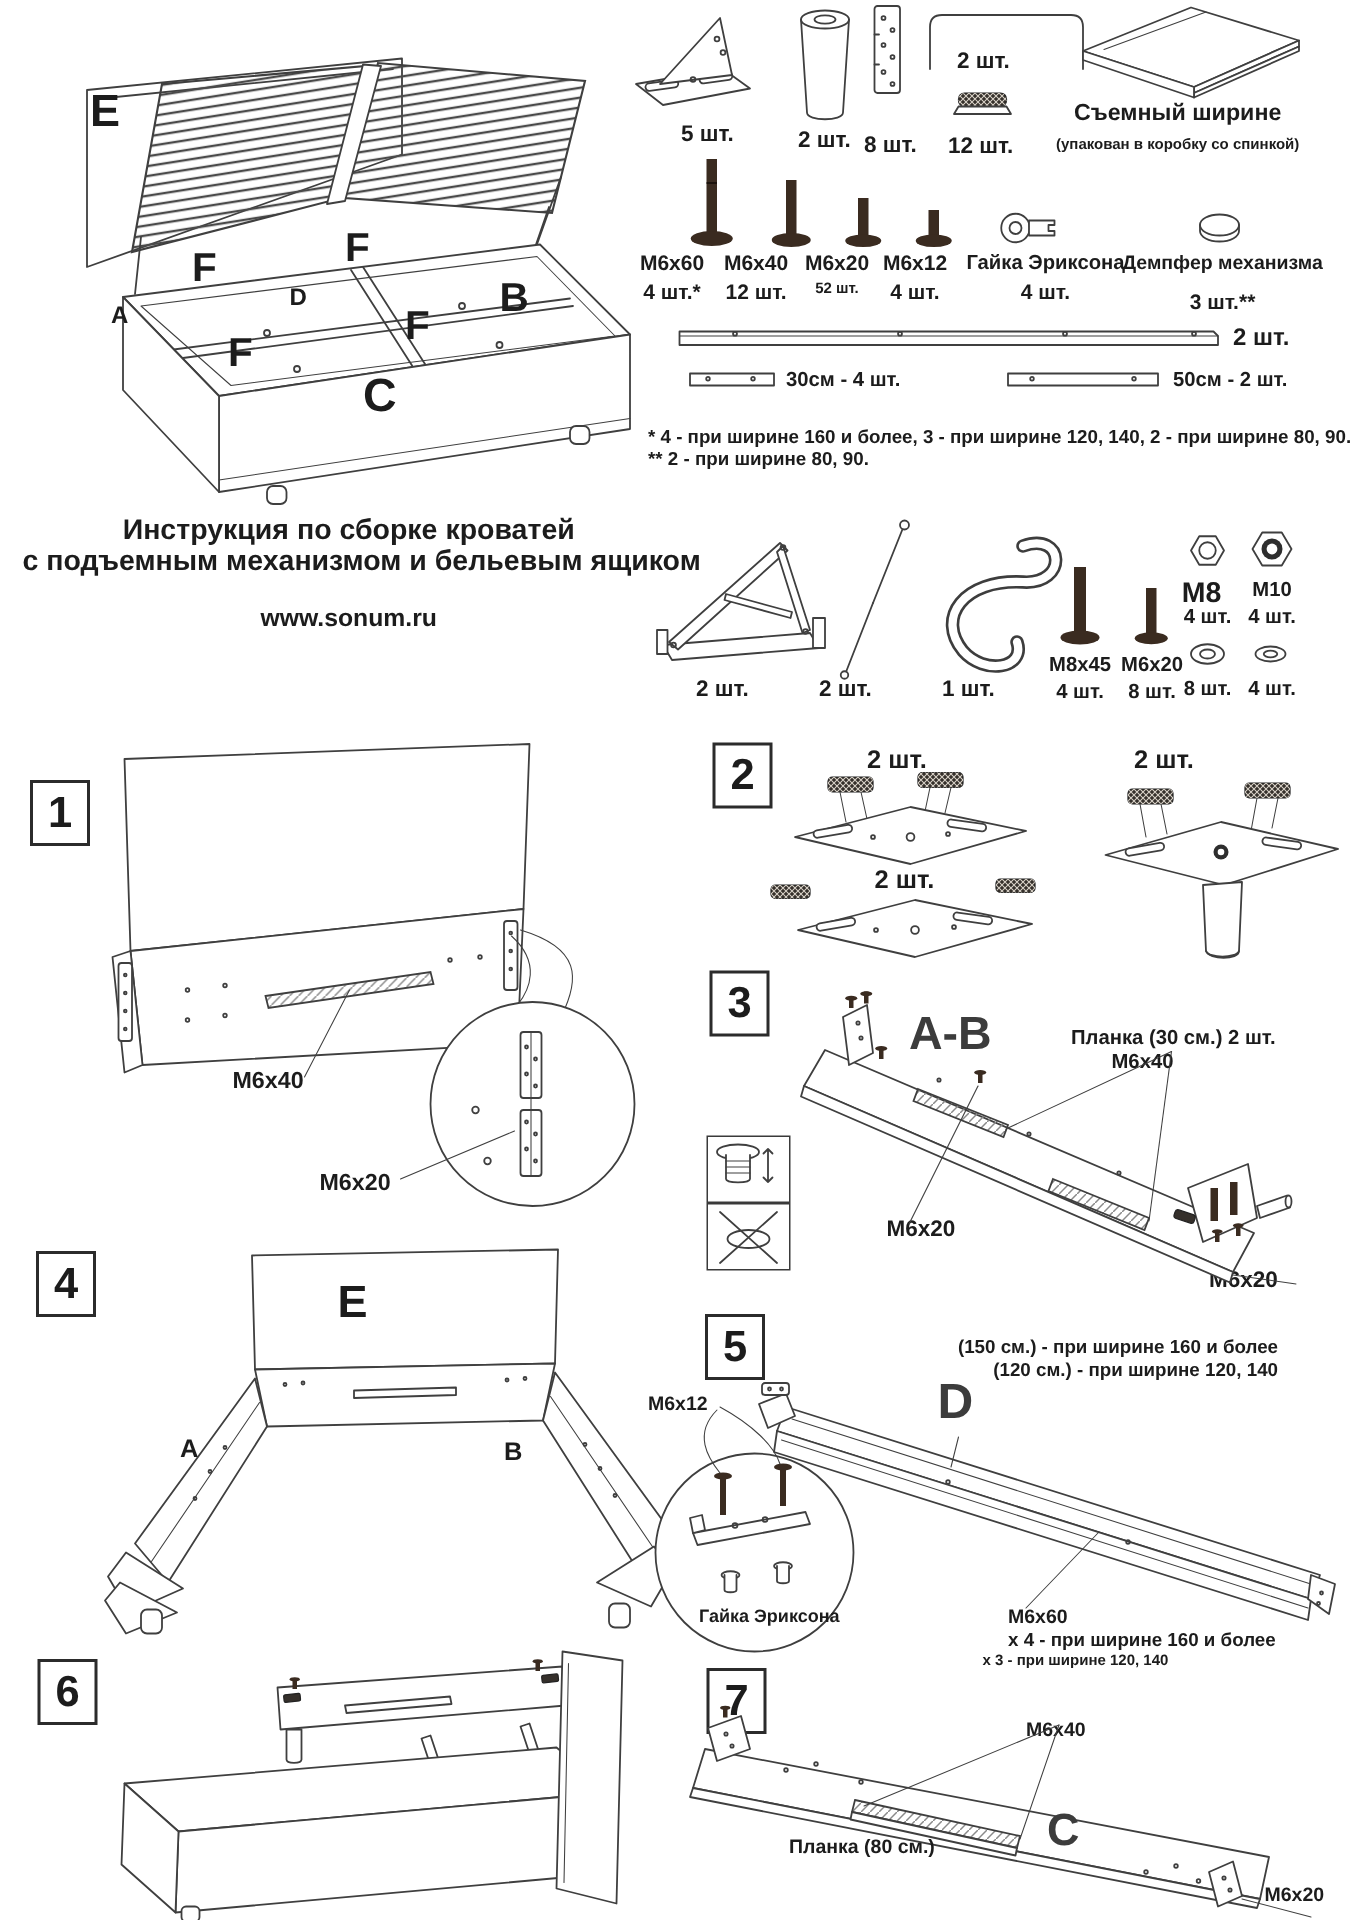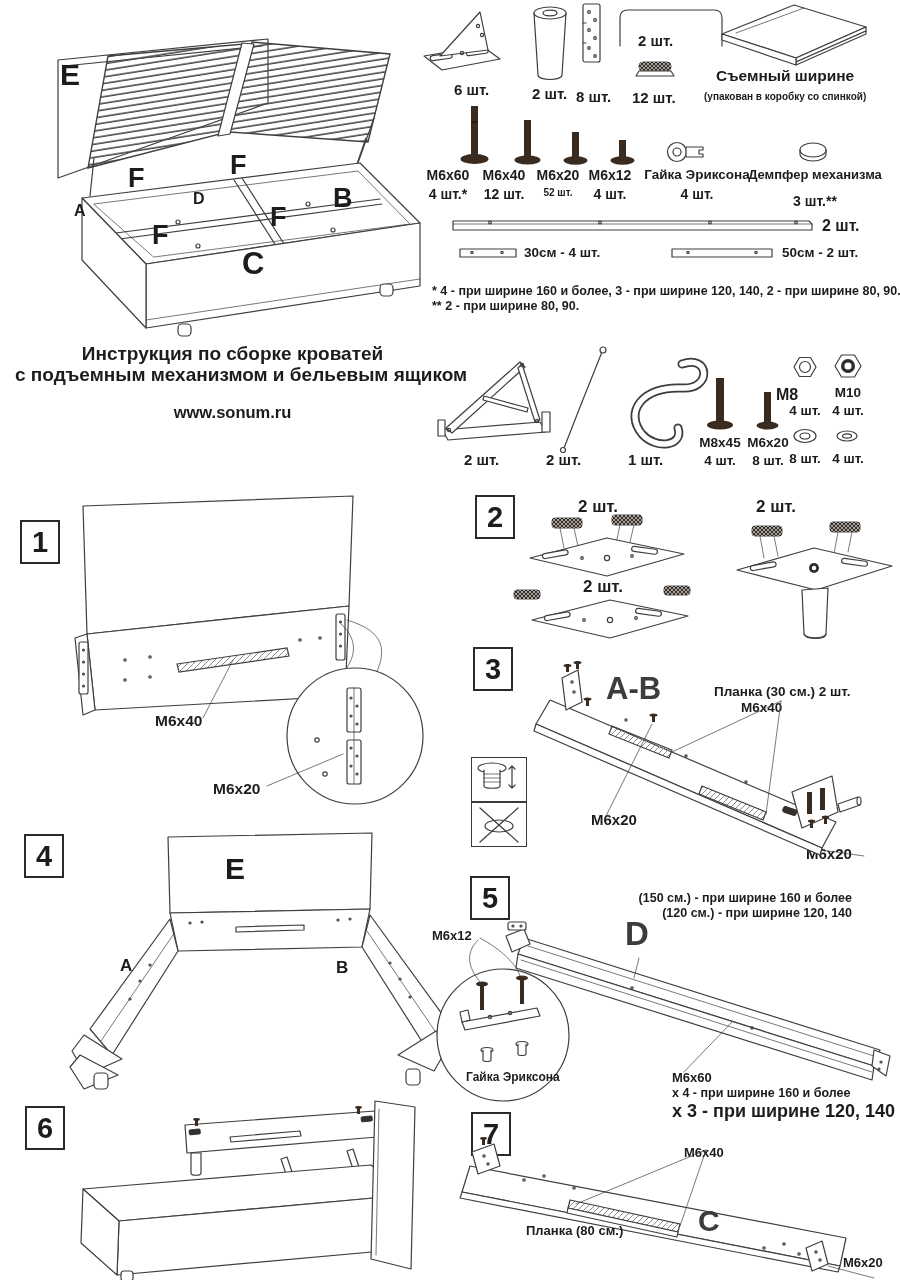--- a/index.html
+++ b/index.html
@@ -70,21 +70,21 @@
 <div class="abs" style="left:420px;top:0;width:480px;height:322px">
   <svg class="abs" style="left:2px;top:6px" width="100" height="66" viewBox="0 0 100 66">
     <path class="of" d="M2,50 L60,40 L78,53 L20,64 Z"></path>
     <rect class="of" x="8" y="50" width="22" height="5" rx="2.5" transform="rotate(-8 8 50)"></rect>
     <rect class="of" x="44" y="45" width="22" height="5" rx="2.5" transform="rotate(-8 44 45)"></rect>
     <path class="of" d="M18,50 L58,6 L66,44 Z"></path>
     <circle class="o" cx="56" cy="20" r="1.6"></circle>
       <circle class="o" cx="60" cy="29" r="1.6"></circle>
       <circle class="o" cx="40" cy="47" r="1.6"></circle>
   </svg>
-  <div class="lbl" style="left:34px;top:82px;font-size:15px">6 шт.</div>
+  <div class="lbl" style="left:34px;top:82px;font-size:15px">5 шт.</div>
 
   <svg class="abs" style="left:108px;top:3px" width="44" height="84" viewBox="0 0 44 84">
     <path class="of" d="M6,10 L10,72 C10,78 34,78 34,72 L38,10 Z"></path>
     <ellipse class="of" cx="22" cy="10" rx="16" ry="6"></ellipse>
     <ellipse class="o" cx="22" cy="10" rx="7" ry="2.8"></ellipse>
   </svg>
   <div class="lbl" style="left:112px;top:86px;font-size:15px">2 шт.</div>
 
   <svg class="abs" style="left:158px;top:2px" width="28" height="64" viewBox="0 0 28 64">
     <rect class="of" x="5" y="2" width="17" height="58" rx="2"></rect>
@@ -238,21 +238,21 @@
     <rect class="dk" x="14" y="0" width="7" height="32"></rect>
     <ellipse class="dk" cx="17.5" cy="33.5" rx="11" ry="4"></ellipse>
   </svg>
   <div class="lbl ctr" style="left:316px;top:108px;width:64px;font-size:13.5px">М6х20</div>
   <div class="lbl ctr" style="left:316px;top:126px;width:64px;font-size:13.5px">8 шт.</div>
 
   <svg class="abs" style="left:368px;top:26px" width="34" height="26" viewBox="0 0 34 26">
     <polygon class="of" points="6,13 11.5,3.5 22.5,3.5 28,13 22.5,22.5 11.5,22.5"></polygon>
     <circle class="o" cx="17" cy="13" r="5.5"></circle>
   </svg>
-  <div class="lbl ctr" style="left:338px;top:58px;width:58px;font-size:16px">М8</div>
+  <div class="lbl ctr" style="left:352px;top:58px;width:58px;font-size:19px">М8</div>
   <div class="lbl ctr" style="left:356px;top:76px;width:58px;font-size:13.5px">4 шт.</div>
 
   <svg class="abs" style="left:410px;top:24px" width="36" height="28" viewBox="0 0 36 28">
     <polygon class="of" points="5,14 11.5,3 24.5,3 31,14 24.5,25 11.5,25"></polygon>
     <circle fill="#2e2e2e" cx="18" cy="14" r="7"></circle>
     <circle fill="#ffffff" cx="18" cy="14" r="3.6"></circle>
   </svg>
   <div class="lbl ctr" style="left:400px;top:58px;width:56px;font-size:13.5px">М10</div>
   <div class="lbl ctr" style="left:400px;top:76px;width:56px;font-size:13.5px">4 шт.</div>
 
@@ -486,21 +486,21 @@
     <path class="o thin" d="M46,26 C30,42 40,58 48,68"></path>
     <path class="o thin" d="M48,24 C70,36 84,50 88,62"></path>
     <ellipse class="of" cx="55" cy="136" rx="6" ry="2.5"></ellipse>
       <path class="of" d="M51,136 L51,146 C51,148 59,148 59,146 L59,136"></path>
     <ellipse class="of" cx="90" cy="130" rx="6" ry="2.5"></ellipse>
       <path class="of" d="M86,130 L86,140 C86,142 94,142 94,140 L94,130"></path>
   </svg>
   <div class="lbl" style="left:34px;top:199px;font-size:12px">Гайка Эриксона</div>
   <div class="lbl" style="left:240px;top:199px;font-size:13px">М6х60</div>
   <div class="lbl" style="left:240px;top:215px;font-size:12.5px">х 4 - при ширине 160 и более</div>
-  <div class="lbl" style="left:240px;top:230px;font-size:18px">х 3 - при ширине 120, 140</div>
+  <div class="lbl" style="left:223px;top:230px;font-size:10px">х 3 - при ширине 120, 140</div>
 </div>
 
 <div class="abs" style="left:15px;top:1095px;width:440px;height:185px">
   <div class="numbox" style="left:10px;top:11px">6</div>
   <svg class="abs" style="left:40px;top:2px" width="400" height="180" viewBox="0 0 400 180">
     <path class="of" d="M130,28 L320,14 L322,40 L132,56 Z"></path>
     <path class="of" d="M175,40 L245,34 L246,39 L176,45 Z"></path>
     <rect class="gy" x="134" y="33" width="11" height="5" rx="1" transform="rotate(-6 134 33)"></rect>
     <rect class="gy" x="306" y="20" width="11" height="5" rx="1" transform="rotate(-6 306 20)"></rect>
     <rect class="dk" x="140" y="22" width="3" height="7"></rect>

